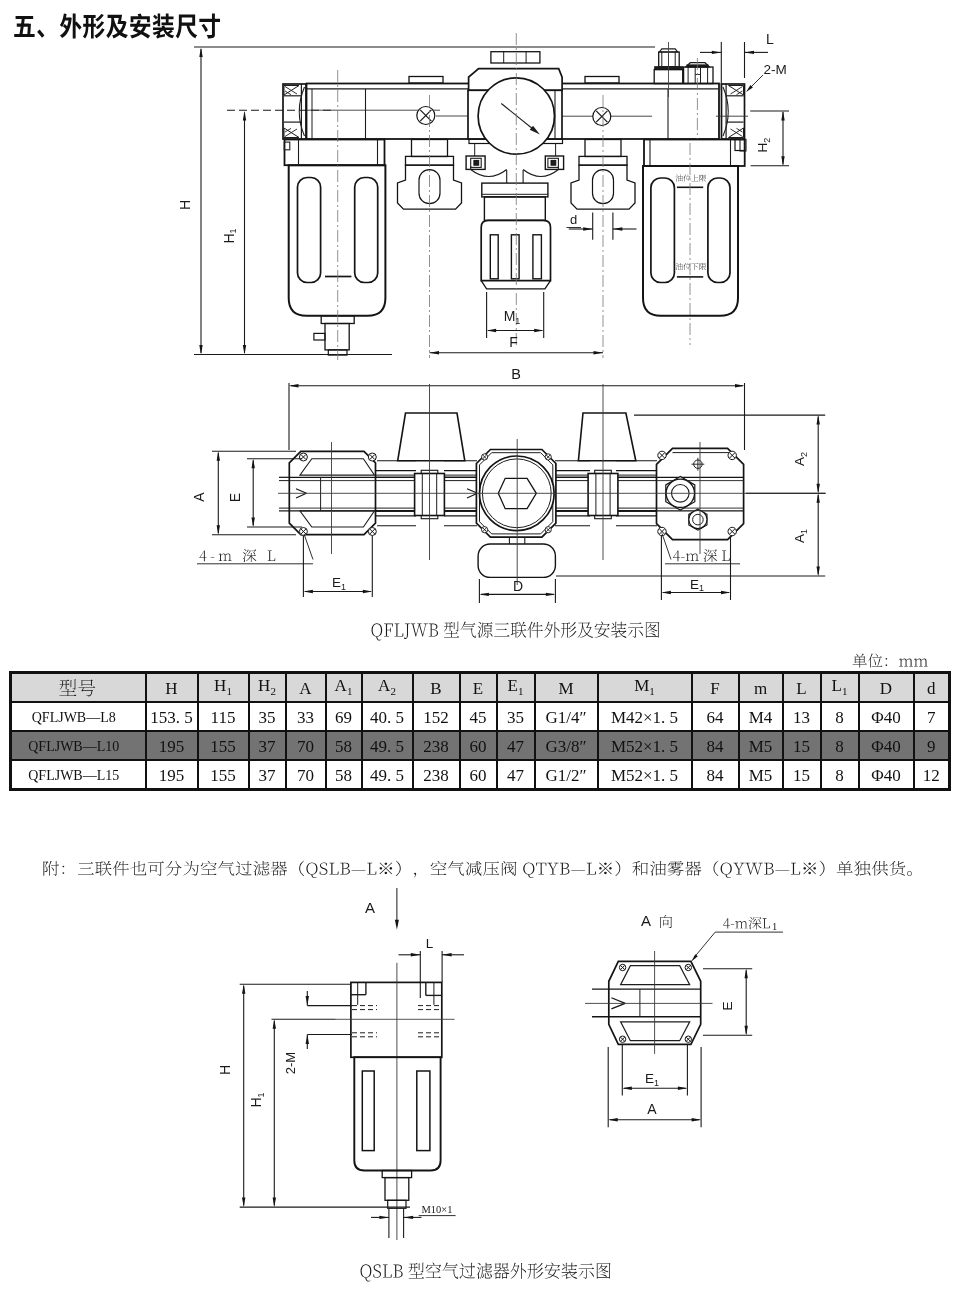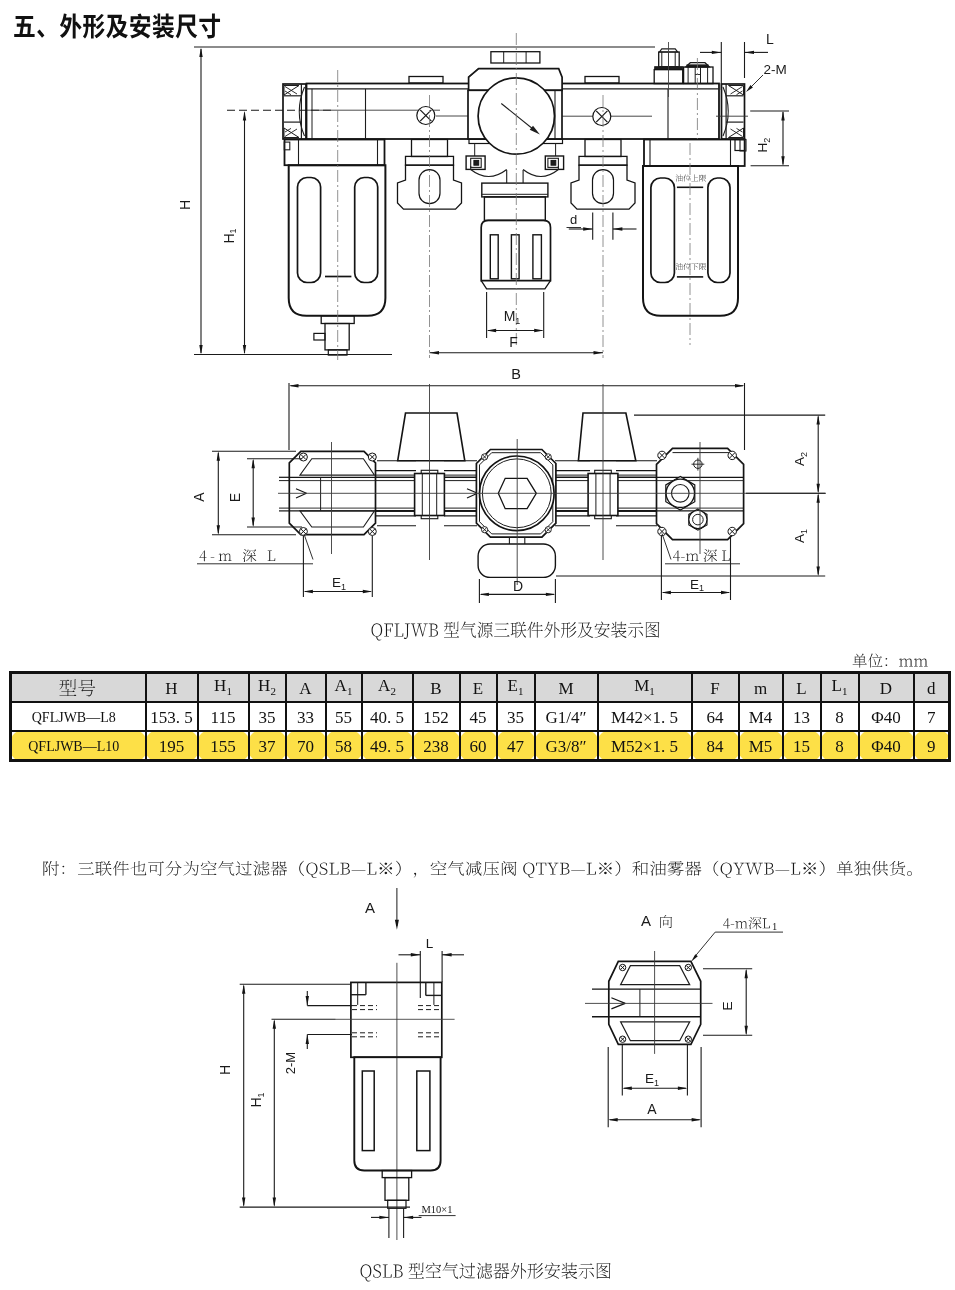--- a/index.html
+++ b/index.html
@@ -1,21 +1,21 @@
 <!DOCTYPE html>
 <html><head><meta charset="utf-8"><style>
 html,body{margin:0;padding:0;background:#fff;}
 #page{position:relative;width:955px;height:1290px;background:#fff;overflow:hidden;font-family:"Liberation Sans",sans-serif;}
 #page svg{position:absolute;left:0;top:0;}
 table{position:absolute;left:9px;top:671px;border-collapse:collapse;table-layout:fixed;
   font-family:"Liberation Serif",serif;font-size:17px;color:#111;}
 td{border:2px solid #111;text-align:center;padding:2px 0 0 0;height:25px;line-height:25px;overflow:hidden;white-space:nowrap;}
 tr.hd td{background:#d8d8d8;height:20px;line-height:20px;}
 td:first-child{font-size:14px;padding-right:9px;}
-tr.alt td{background:#fde047;border-radius:10px;}
+tr.alt td{background:#737373;}
 table{border:3px solid #111;}
 sub{font-size:11px;}
 </style></head><body>
 
 <div id="page">
 
 <table>
       <colgroup>
         <col style="width:135px">
         <col style="width:52px">
@@ -56,21 +56,21 @@
           <td>L<sub>1</sub></td>
           <td>D</td>
           <td>d</td>
         </tr>
         <tr>
           <td>QFLJWB—L8</td>
           <td>153. 5</td>
           <td>115</td>
           <td>35</td>
           <td>33</td>
-          <td>55</td>
+          <td>69</td>
           <td>40. 5</td>
           <td>152</td>
           <td>45</td>
           <td>35</td>
           <td>G1/4″</td>
           <td>M42×1. 5</td>
           <td>64</td>
           <td>M4</td>
           <td>13</td>
           <td>8</td>
@@ -90,20 +90,40 @@
           <td>47</td>
           <td>G3/8″</td>
           <td>M52×1. 5</td>
           <td>84</td>
           <td>M5</td>
           <td>15</td>
           <td>8</td>
           <td>Φ40</td>
           <td>9</td>
         </tr>
+        <tr>
+          <td>QFLJWB—L15</td>
+          <td>195</td>
+          <td>155</td>
+          <td>37</td>
+          <td>70</td>
+          <td>58</td>
+          <td>49. 5</td>
+          <td>238</td>
+          <td>60</td>
+          <td>47</td>
+          <td>G1/2″</td>
+          <td>M52×1. 5</td>
+          <td>84</td>
+          <td>M5</td>
+          <td>15</td>
+          <td>8</td>
+          <td>Φ40</td>
+          <td>12</td>
+        </tr>
       </tbody>
     </table>
 <svg width="955" height="1290" viewBox="0 0 955 1290">
 
 <g>
         <line x1="194" y1="47" x2="655" y2="47" stroke="#1a1a1a" stroke-width="1.1" stroke-linecap="butt"></line>
         <line x1="194" y1="354.5" x2="392" y2="354.5" stroke="#1a1a1a" stroke-width="1.1" stroke-linecap="butt"></line>
         <line x1="201" y1="49" x2="201" y2="353" stroke="#1a1a1a" stroke-width="1.1" stroke-linecap="butt"></line>
         <polygon points="201,47.5 199.3,57 202.7,57" fill="#141414"></polygon>
         <polygon points="201,354.5 202.7,345 199.3,345" fill="#141414"></polygon>

